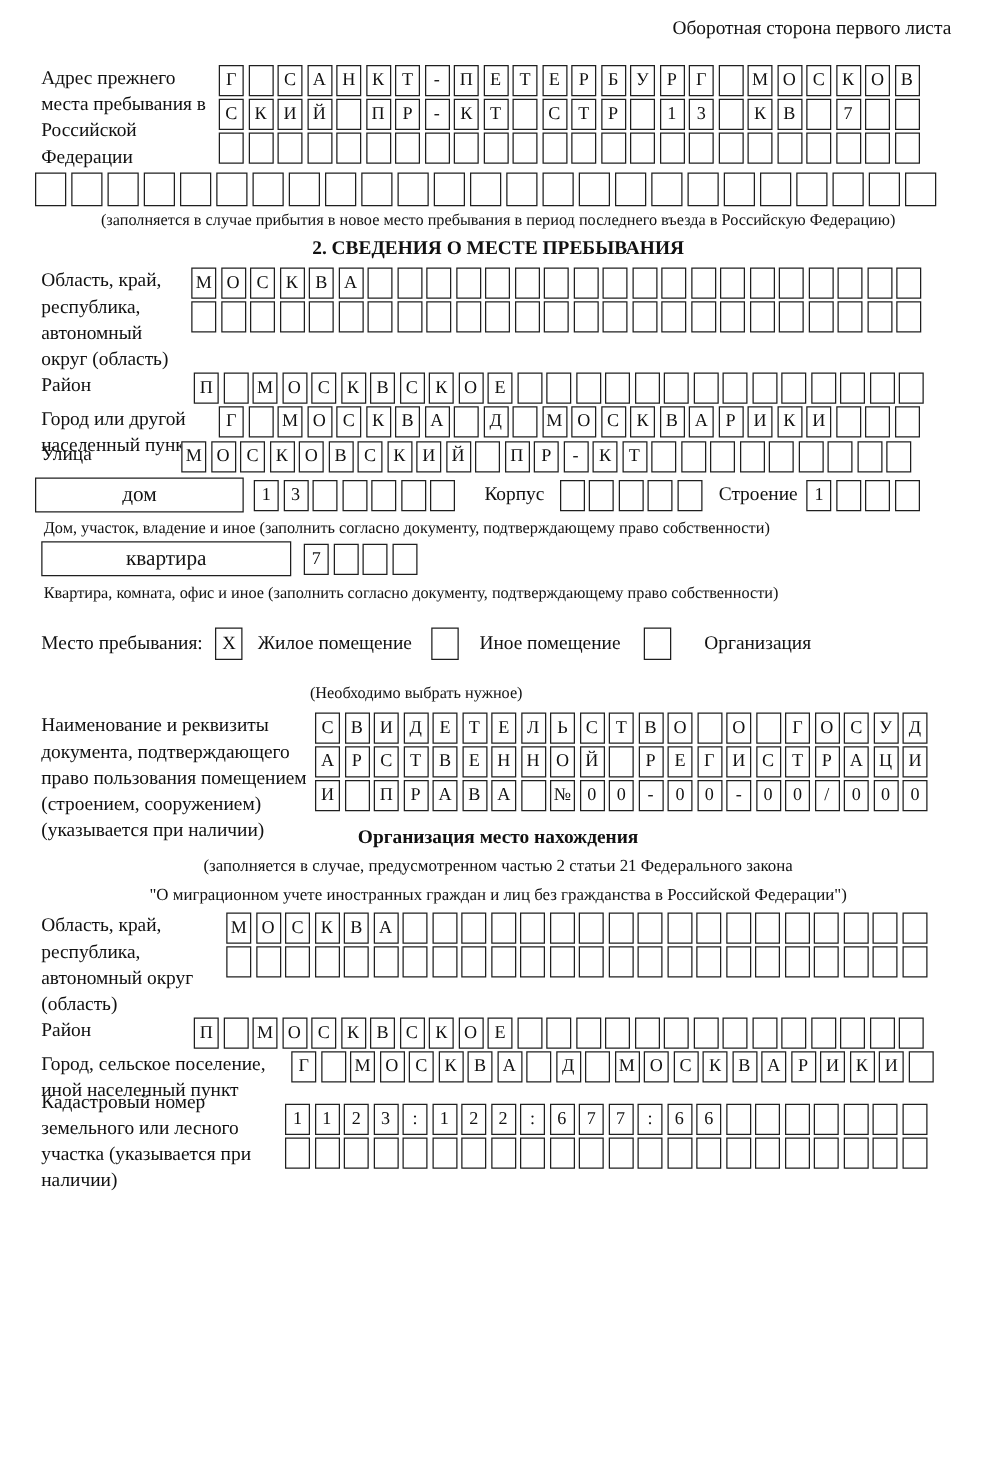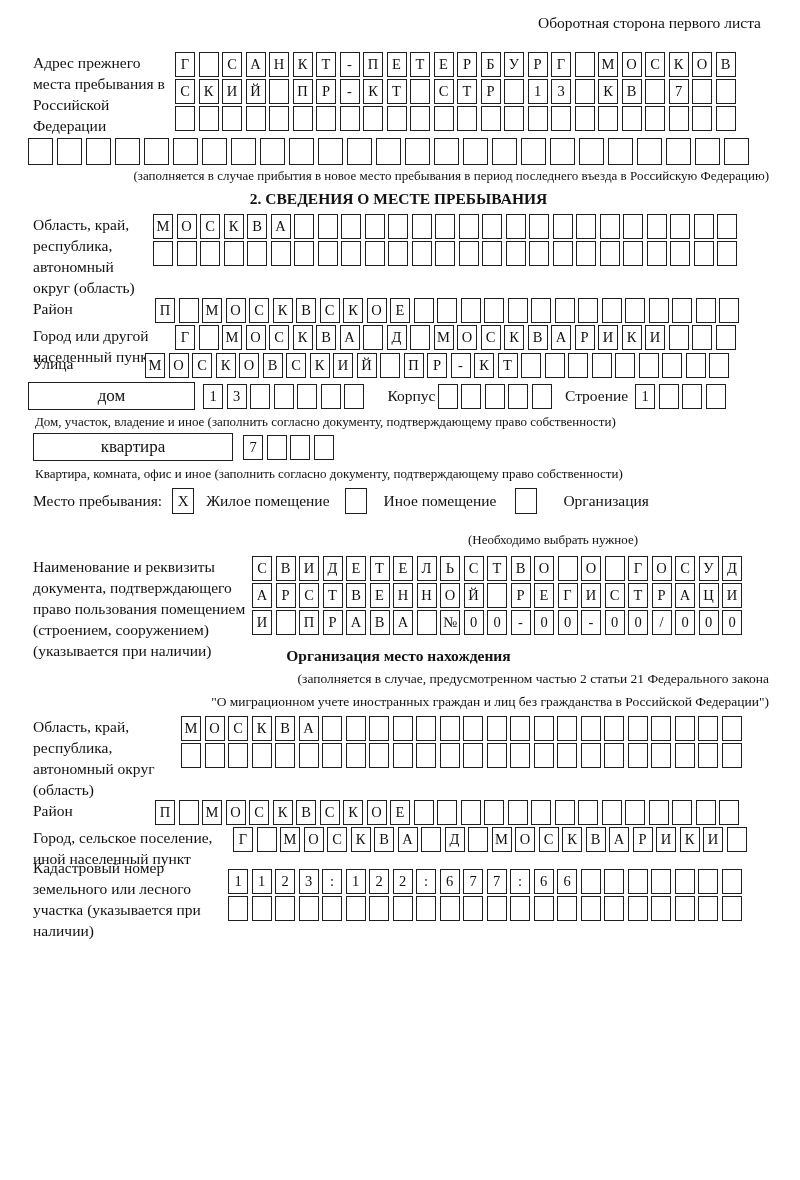--- a/index.html
+++ b/index.html
@@ -19,21 +19,21 @@
     border:1.8px solid #1f1f1f;margin-right:3.5px;
     display:inline-flex;align-items:center;justify-content:center;
     font-size:14.5px;background:#fff;
   }
   .wide .cbox{width:25px;height:27px;margin-right:4px;}
   .bigbox{
     flex:none;height:28px;border:1.8px solid #1f1f1f;box-sizing:border-box;
     display:flex;align-items:center;justify-content:center;font-size:17px;
   }
   .note{font-size:13px;line-height:17px;}
-  .note-c{text-align:right;}
+  .note-c{text-align:center;}
   .sec-title{text-align:center;font-weight:bold;font-size:15.5px;margin:6px 0 6px 0;}
   .inline{display:flex;align-items:center;}
   .txt{font-size:15.5px;}
   .chk{flex:none;width:22px;height:26px;box-sizing:border-box;border:1.8px solid #1f1f1f;
        display:inline-flex;align-items:center;justify-content:center;font-size:15px;}
   .stamp-wrap{width:384px;margin-left:auto;margin-right:12px;}
   .stamp-box{width:362px;height:180px;border:2px solid #1f1f1f;box-sizing:border-box;margin:0 auto;}
   .stamp-note{font-size:13.5px;line-height:23px;text-align:center;margin-top:6px;}
 </style>
 </head>
@@ -313,21 +313,21 @@
     <div class="bigbox" style="width:167px;">дом</div>
     <div class="brow" style="margin:0 0 0 8px;">
         <span class="cbox">1</span>
         <span class="cbox">3</span>
         <span class="cbox"></span>
         <span class="cbox"></span>
         <span class="cbox"></span>
         <span class="cbox"></span>
         <span class="cbox"></span>
       </div>
-    <div class="txt" style="margin-left:20px;margin-right:2px;">Корпус</div>
+    <div class="txt" style="margin-left:20px;margin-right:12px;">Корпус</div>
     <div class="brow" style="margin:0;">
         <span class="cbox"></span>
         <span class="cbox"></span>
         <span class="cbox"></span>
         <span class="cbox"></span>
         <span class="cbox"></span>
       </div>
     <div class="txt" style="margin-left:10px;margin-right:7px;">Строение</div>
     <div class="brow" style="margin:0;">
         <span class="cbox">1</span>
@@ -342,21 +342,21 @@
     <div class="bigbox" style="width:200px;">квартира</div>
     <div class="brow" style="margin:0 0 0 10px;">
         <span class="cbox">7</span>
         <span class="cbox"></span>
         <span class="cbox"></span>
         <span class="cbox"></span>
       </div>
   </div>
   <div class="note" style="margin-top:4px;padding-left:7px;">Квартира, комната, офис и иное (заполнить согласно документу, подтверждающему право собственности)</div>
 
-  <div class="inline" style="margin-top:6px;">
+  <div class="inline" style="margin-top:20px;">
     <div class="txt" style="padding-left:5px;margin-right:10px;">Место пребывания:</div>
     <span class="chk">X</span>
     <div class="txt" style="margin-left:12px;">Жилое помещение</div>
     <span class="chk" style="margin-left:15px;"></span>
     <div class="txt" style="margin-left:17px;">Иное помещение</div>
     <span class="chk" style="margin-left:19px;"></span>
     <div class="txt" style="margin-left:26px;">Организация</div>
   </div>
   <div class="note note-c" style="width:610px;margin-top:17px;">(Необходимо выбрать нужное)</div>
 

